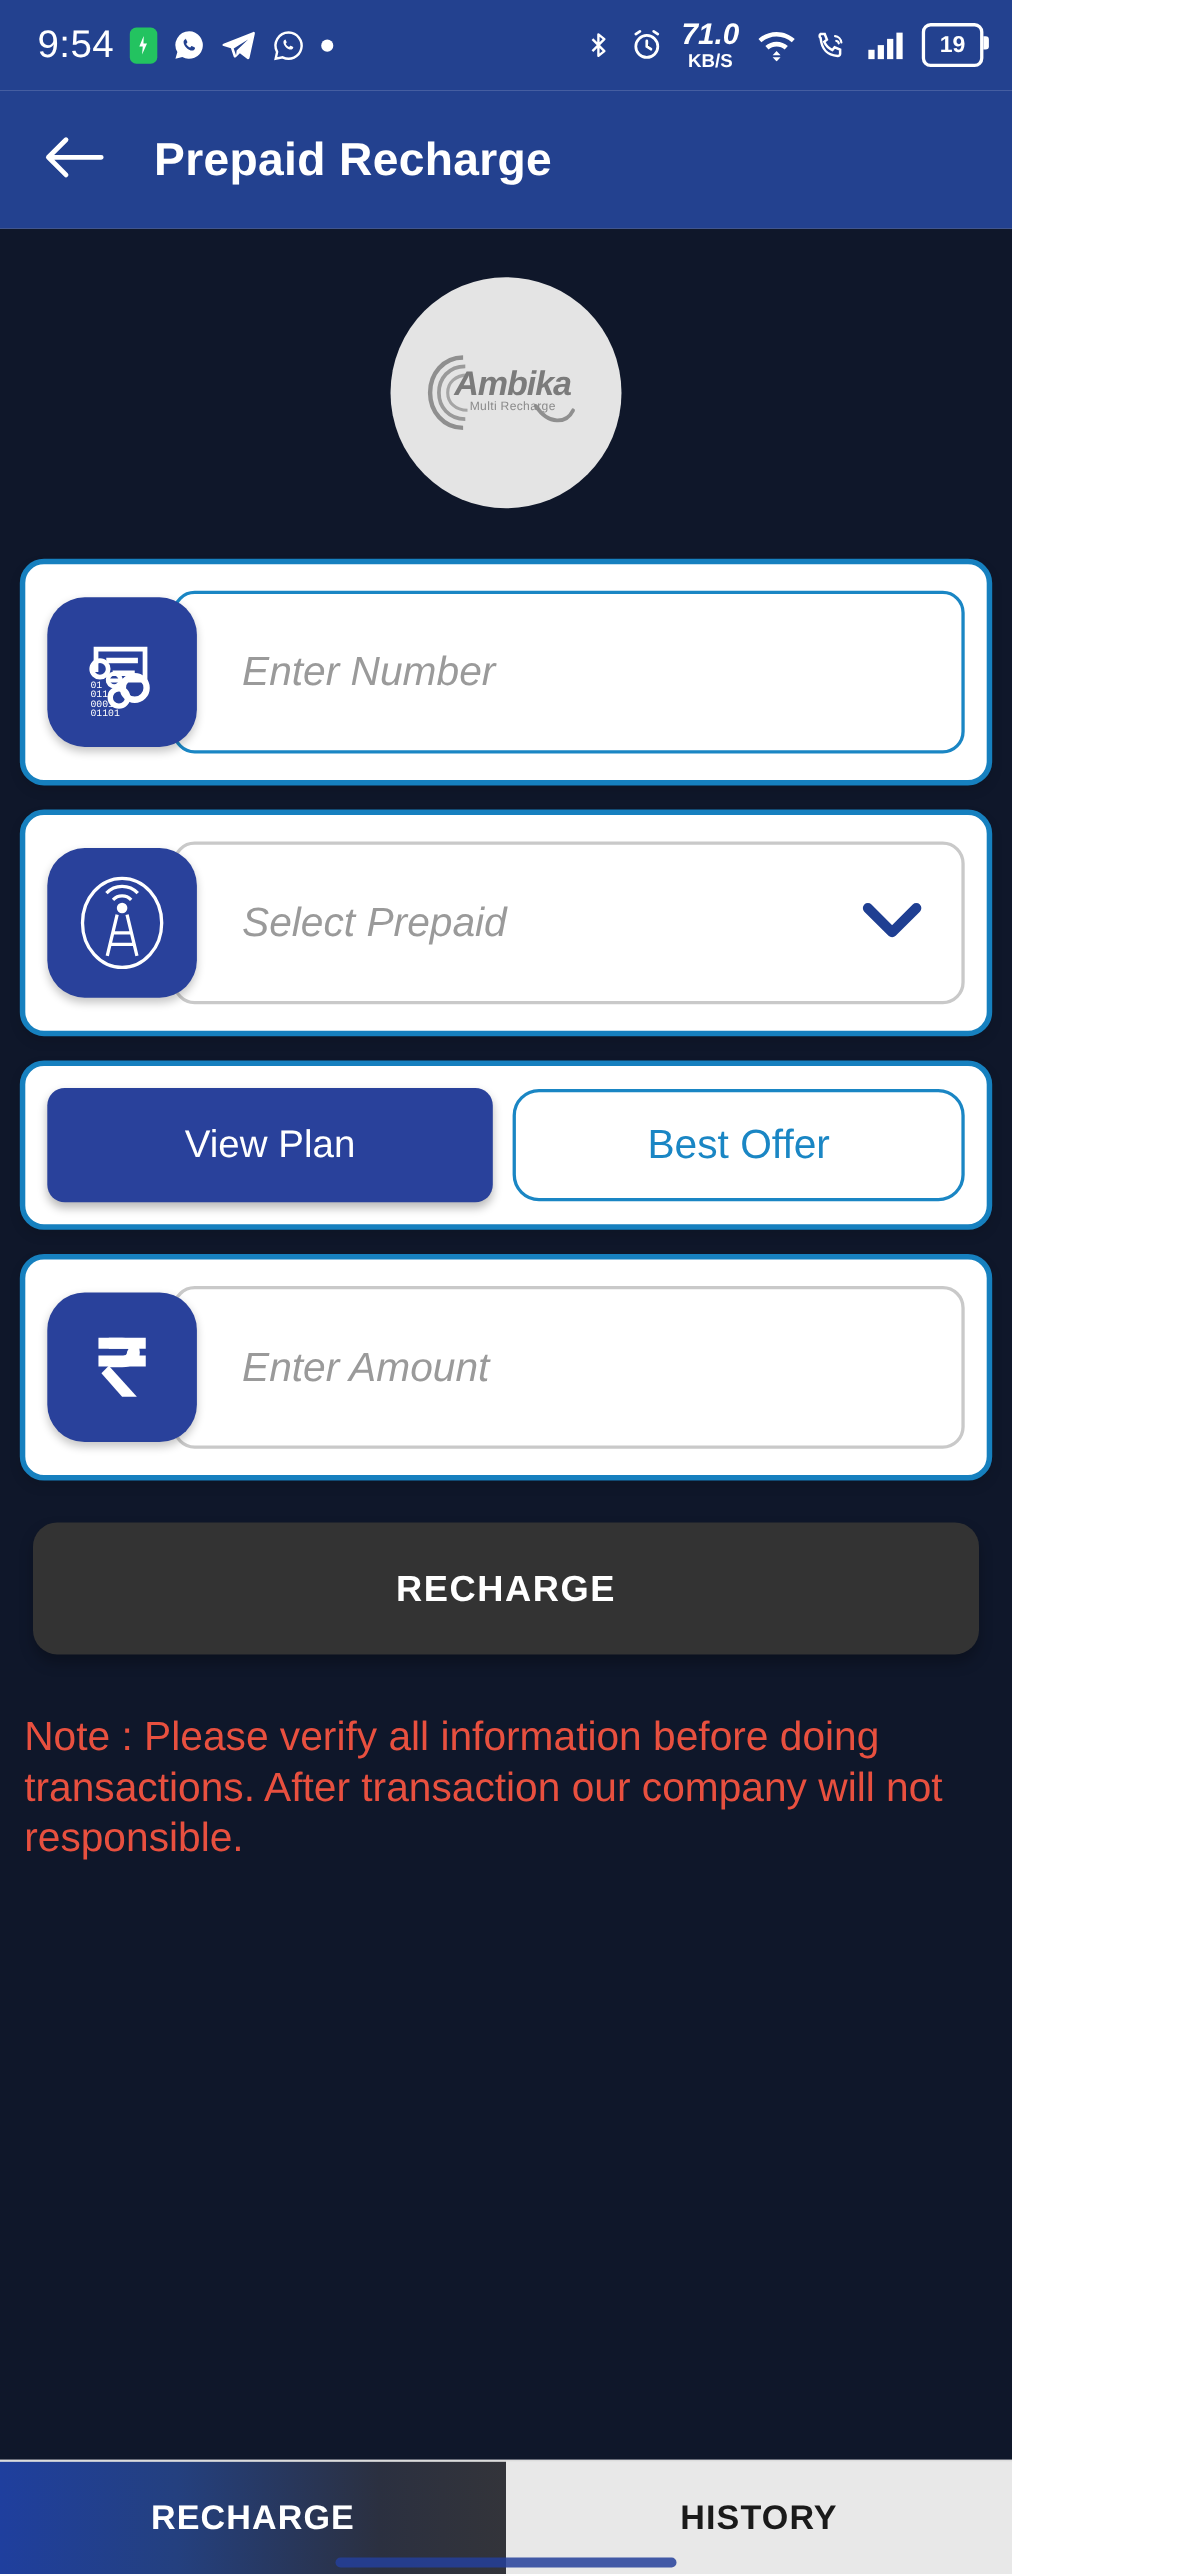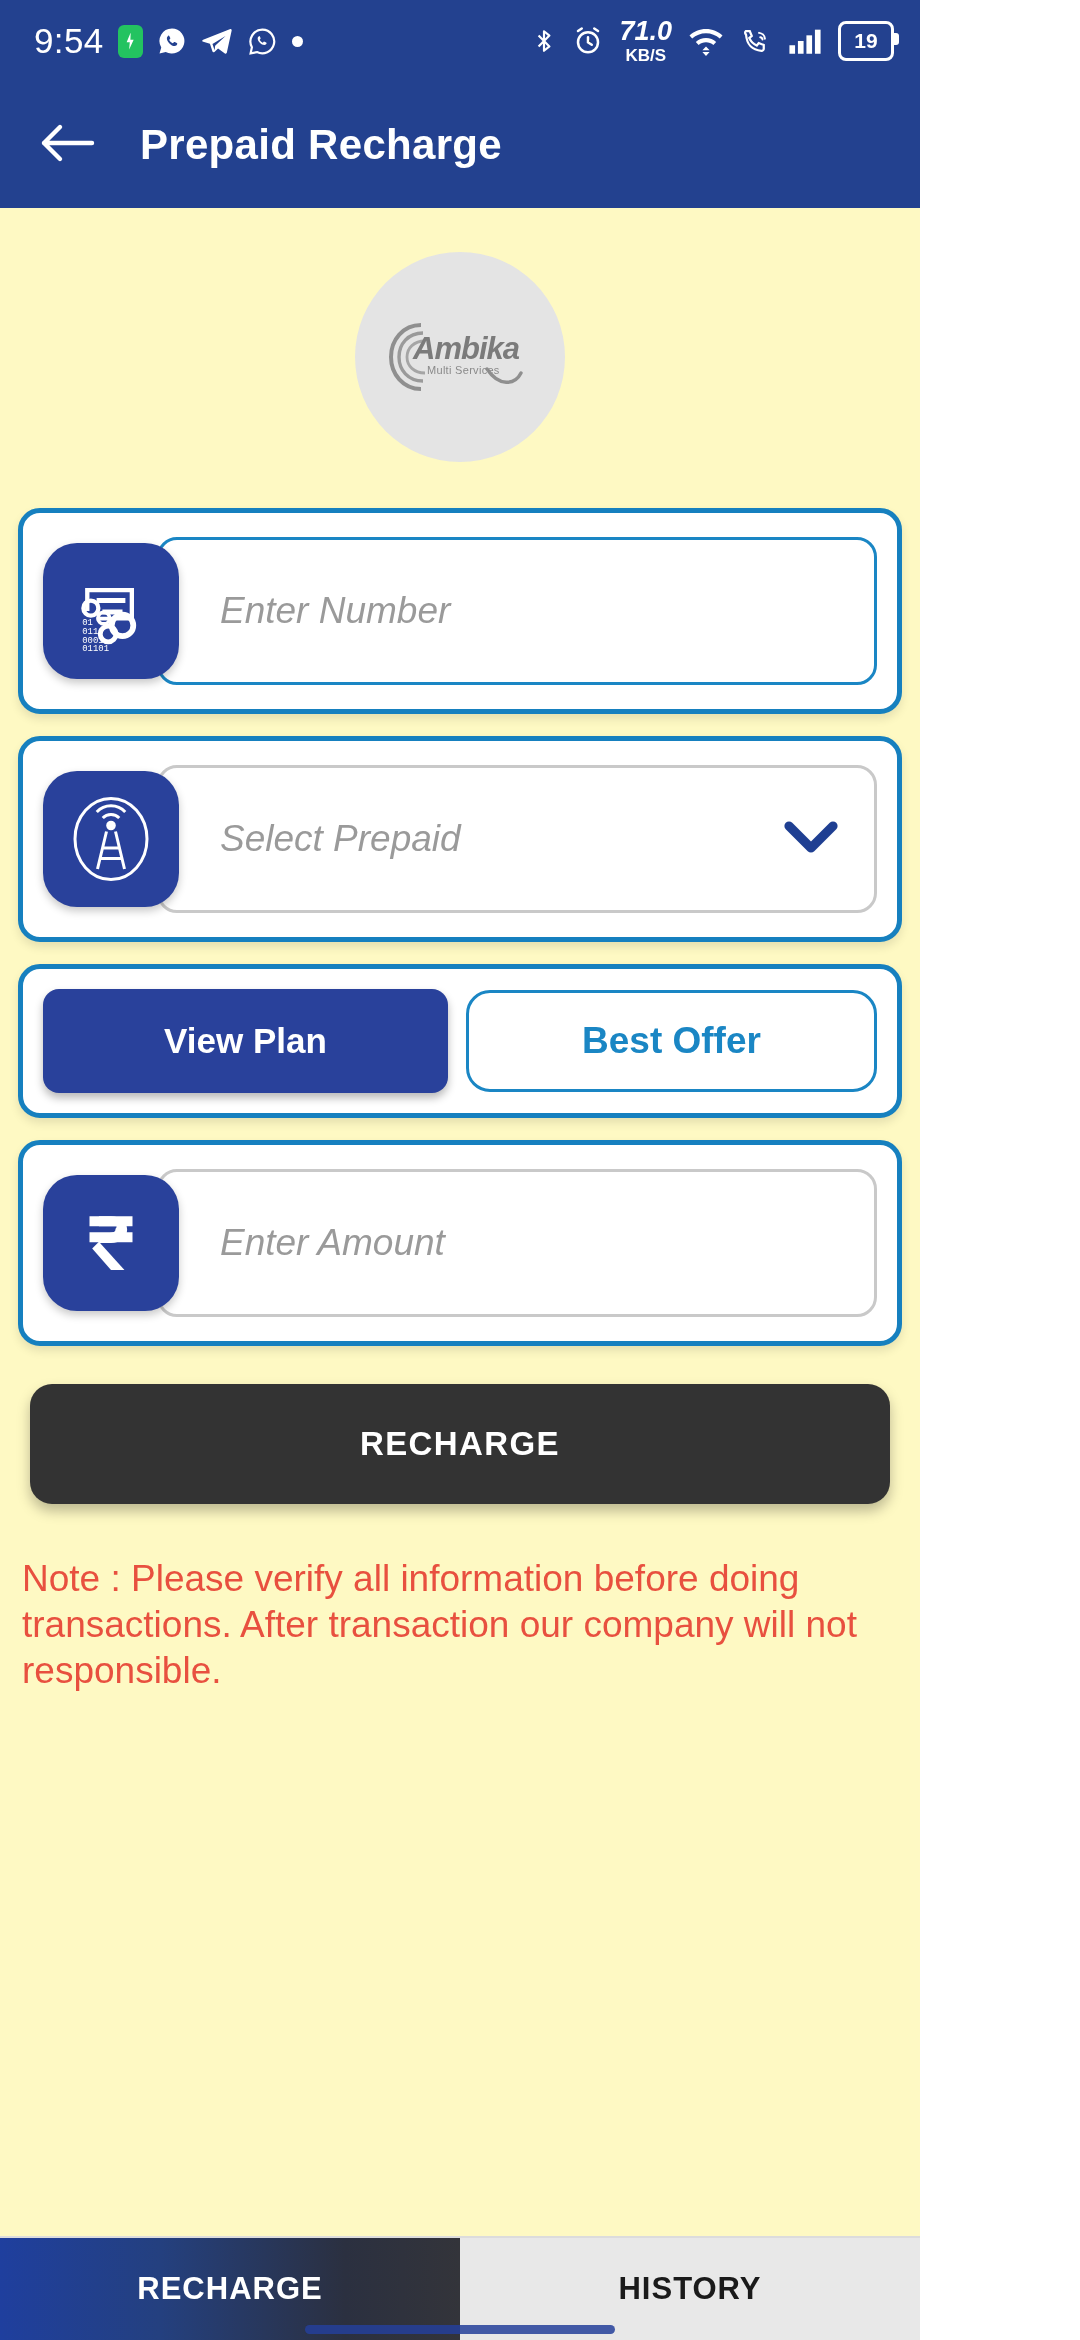--- a/index.html
+++ b/index.html
@@ -72,21 +72,21 @@
     padding-left: 40px;
     gap: 44px;
     flex: none;
   }
   .back-arrow { cursor: pointer; }
   .app-title { color: #fff; font-size: 42px; font-weight: bold; letter-spacing: .3px; }
 
   
   .content {
     flex: 1;
-    background: #fef9c3;
+    background: #0f172a;
     position: relative;
     overflow: hidden;
   }
 
   .logo-wrap { display: flex; justify-content: center; padding-top: 44px; }
   .logo-circle {
     width: 210px; height: 210px; border-radius: 50%;
     background: #e4e4e4;
     display: flex; align-items: center; justify-content: center;
     position: relative;
@@ -134,21 +134,21 @@
     display: flex; align-items: center;
     padding-left: 60px;
     background: #fff;
   }
   .input-box.grayed { border: 3px solid #c9c9c9; }
   .placeholder { font-size: 37px; color: #9a9a9a; font-style: italic; }
 
   .chev { position: absolute; right: 38px; top: 50%; transform: translateY(-50%); z-index:4; }
 
   
-  .plan-card { padding: 20px; font-weight: bold; }
+  .plan-card { padding: 20px; }
   .plan-row { display: flex; align-items: center; gap: 18px; }
   .btn-view-plan {
     flex: 1; height: 104px;
     background: #29419b;
     border-radius: 16px;
     color: #fff; font-size: 35px;
     display: flex; align-items: center; justify-content: center;
     box-shadow: 0 5px 9px rgba(0,0,0,0.28);
     cursor: pointer;
   }
@@ -308,21 +308,21 @@
     <div class="logo-wrap">
       <div class="logo-circle">
         <div class="logo-mark">
           <svg class="logo-swirl" width="170" height="80" viewBox="0 0 170 80">
             <path d="M46 8C28 8 16 23 16 40s12 32 30 32" fill="none" stroke="#8f8f8f" stroke-width="4"></path>
             <path d="M48 16C33 16 24 27 24 40s9 24 24 24" fill="none" stroke="#9a9a9a" stroke-width="3.4"></path>
             <path d="M50 24C39 24 32 31 32 40s7 16 18 16" fill="none" stroke="#a5a5a5" stroke-width="2.8"></path>
             <path d="M112 52c12 18 28 16 34 4" fill="none" stroke="#8f8f8f" stroke-width="3.4" stroke-linecap="round"></path>
           </svg>
           <span class="logo-text">Ambika</span>
-          <span class="logo-sub">Multi Services</span>
+          <span class="logo-sub">Multi Recharge</span>
         </div>
       </div>
     </div>
 
     <div class="cards-wrap">
 
       <div class="card">
         <div class="field-row">
           <div class="lead-icon">
             <svg width="92" height="92" viewBox="0 0 64 64">

